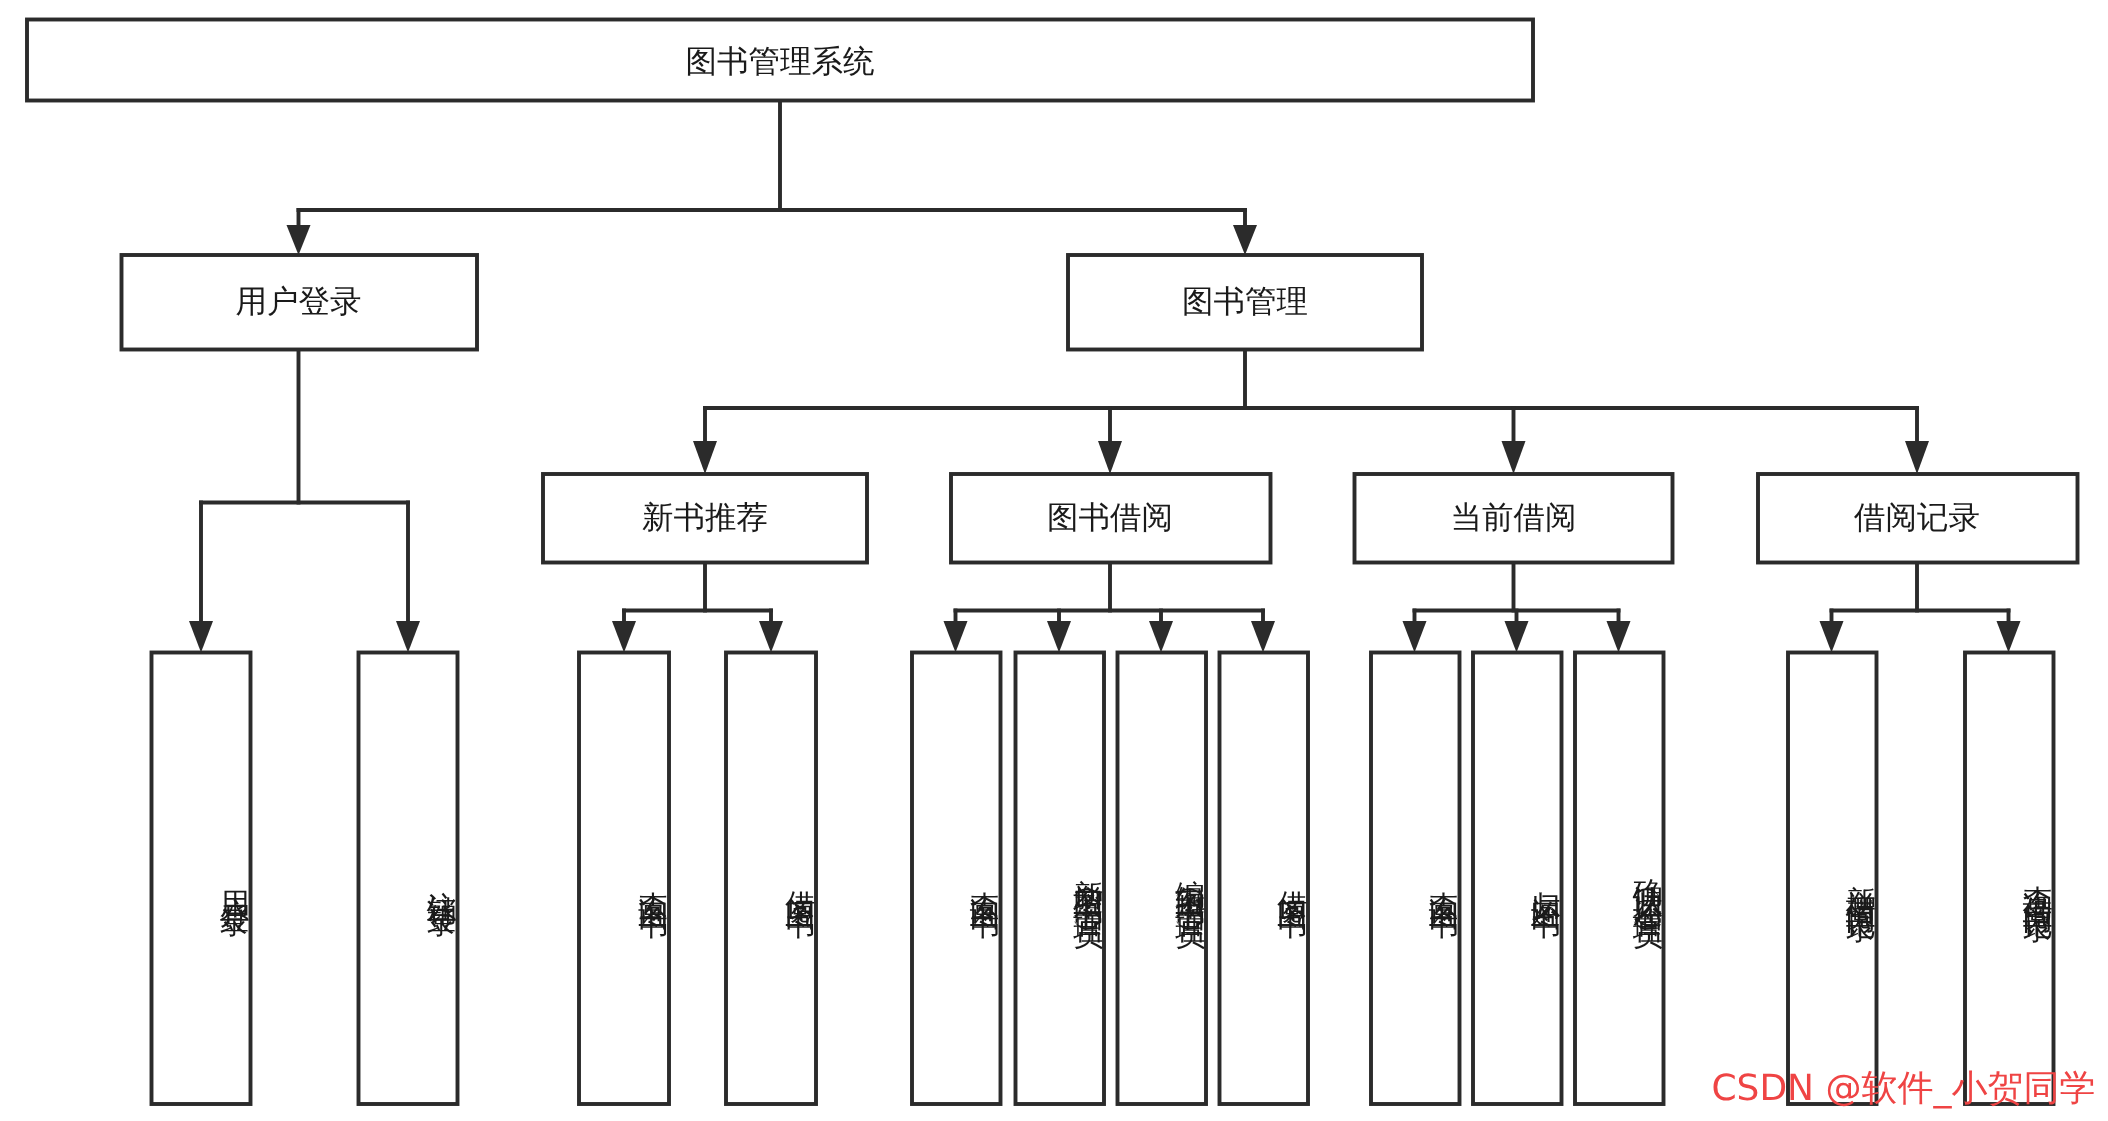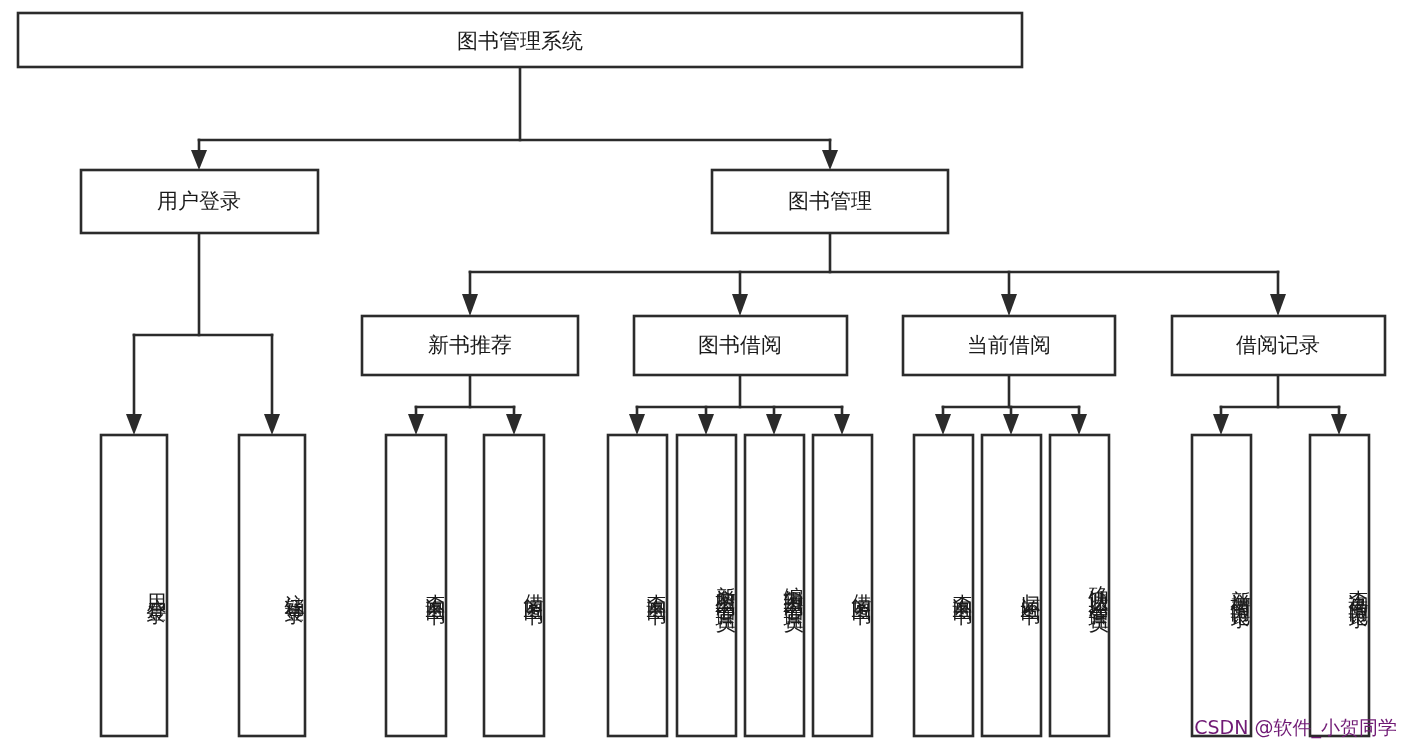--- a/index.html
+++ b/index.html
@@ -64,22 +64,22 @@
     display: flex;
     align-items: flex-start;
     justify-content: center;
     pointer-events: none;
   }
   .watermark {
     position: absolute;
     right: 8px;
     bottom: 6px;
     font-family: "DejaVu Sans", "Liberation Sans", sans-serif;
-    font-size: 19px;
-    color: #701a75;
+    font-size: 24px;
+    color: #ef4444;
     white-space: nowrap;
     user-select: none;
   }
 </style>
 </head>
 <body>
 
 <div id="diagram-root">
 
   <svg class="diagram-canvas" viewBox="0 0 1405 747">

